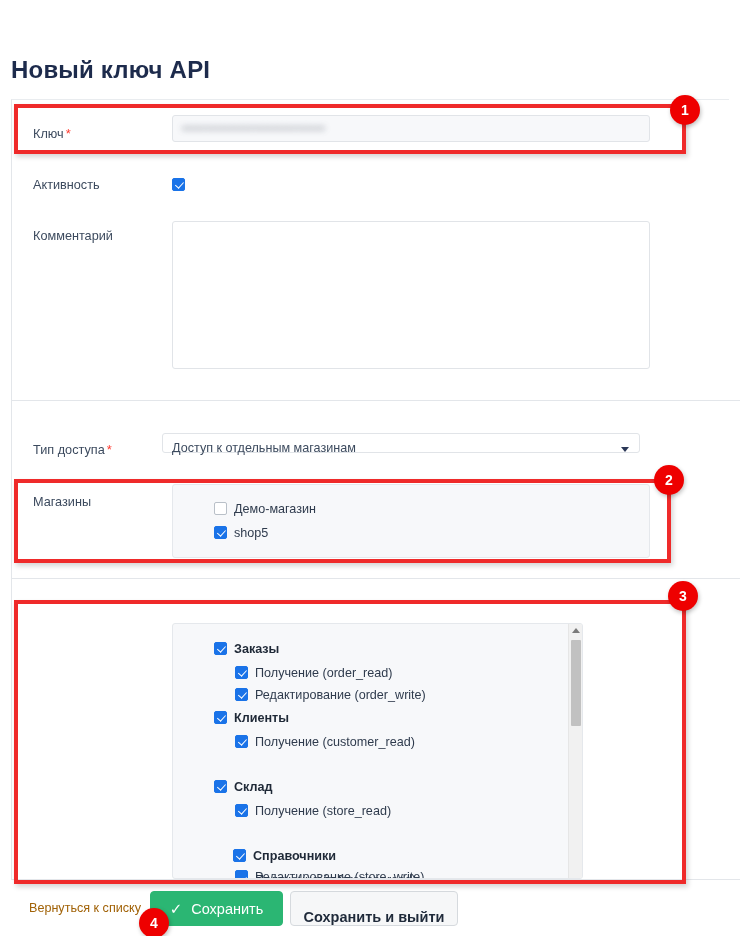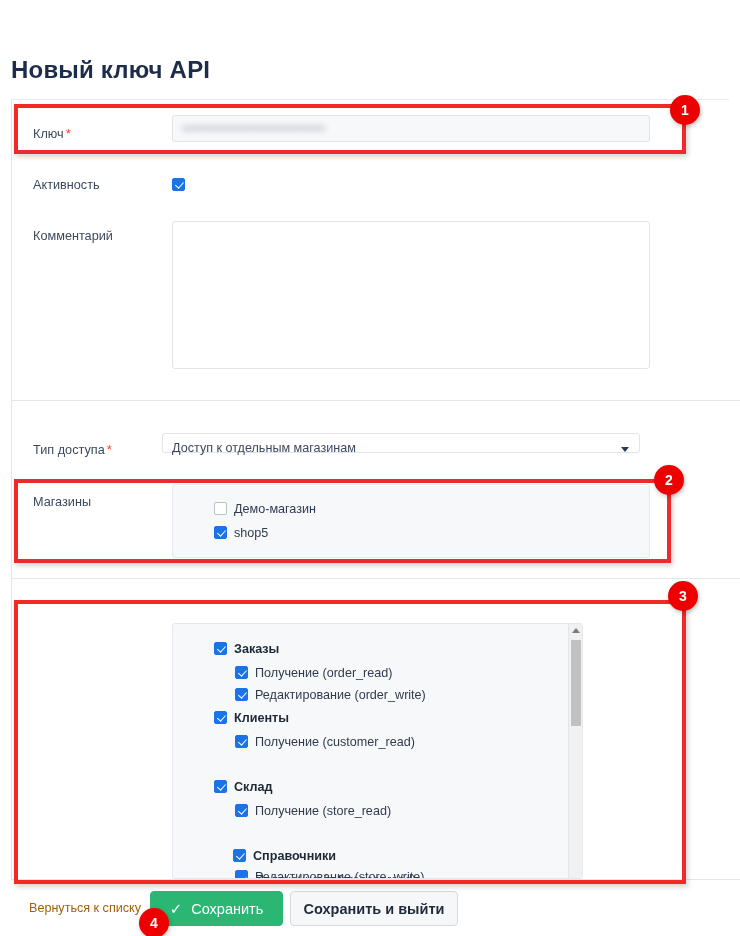--- a/index.html
+++ b/index.html
@@ -150,20 +150,21 @@
   .btn-primary {
     background: #2bb673; color: #fff; border: 1px solid #2bb673;
     font-weight: normal;
   }
   .btn-primary .chk {
     font-size: 15px; margin-right: 9px; color: #fff;
   }
   .btn-secondary {
     background: #f6f7f8; color: #1f2a3a; border: 1px solid #d6dade;
     font-weight: bold;
+    align-items: flex-end;
   }
 </style>
 </head>
 <body>
 
 <div class="page">
 
 
   <h1 class="page-title">Новый ключ API</h1>
 

